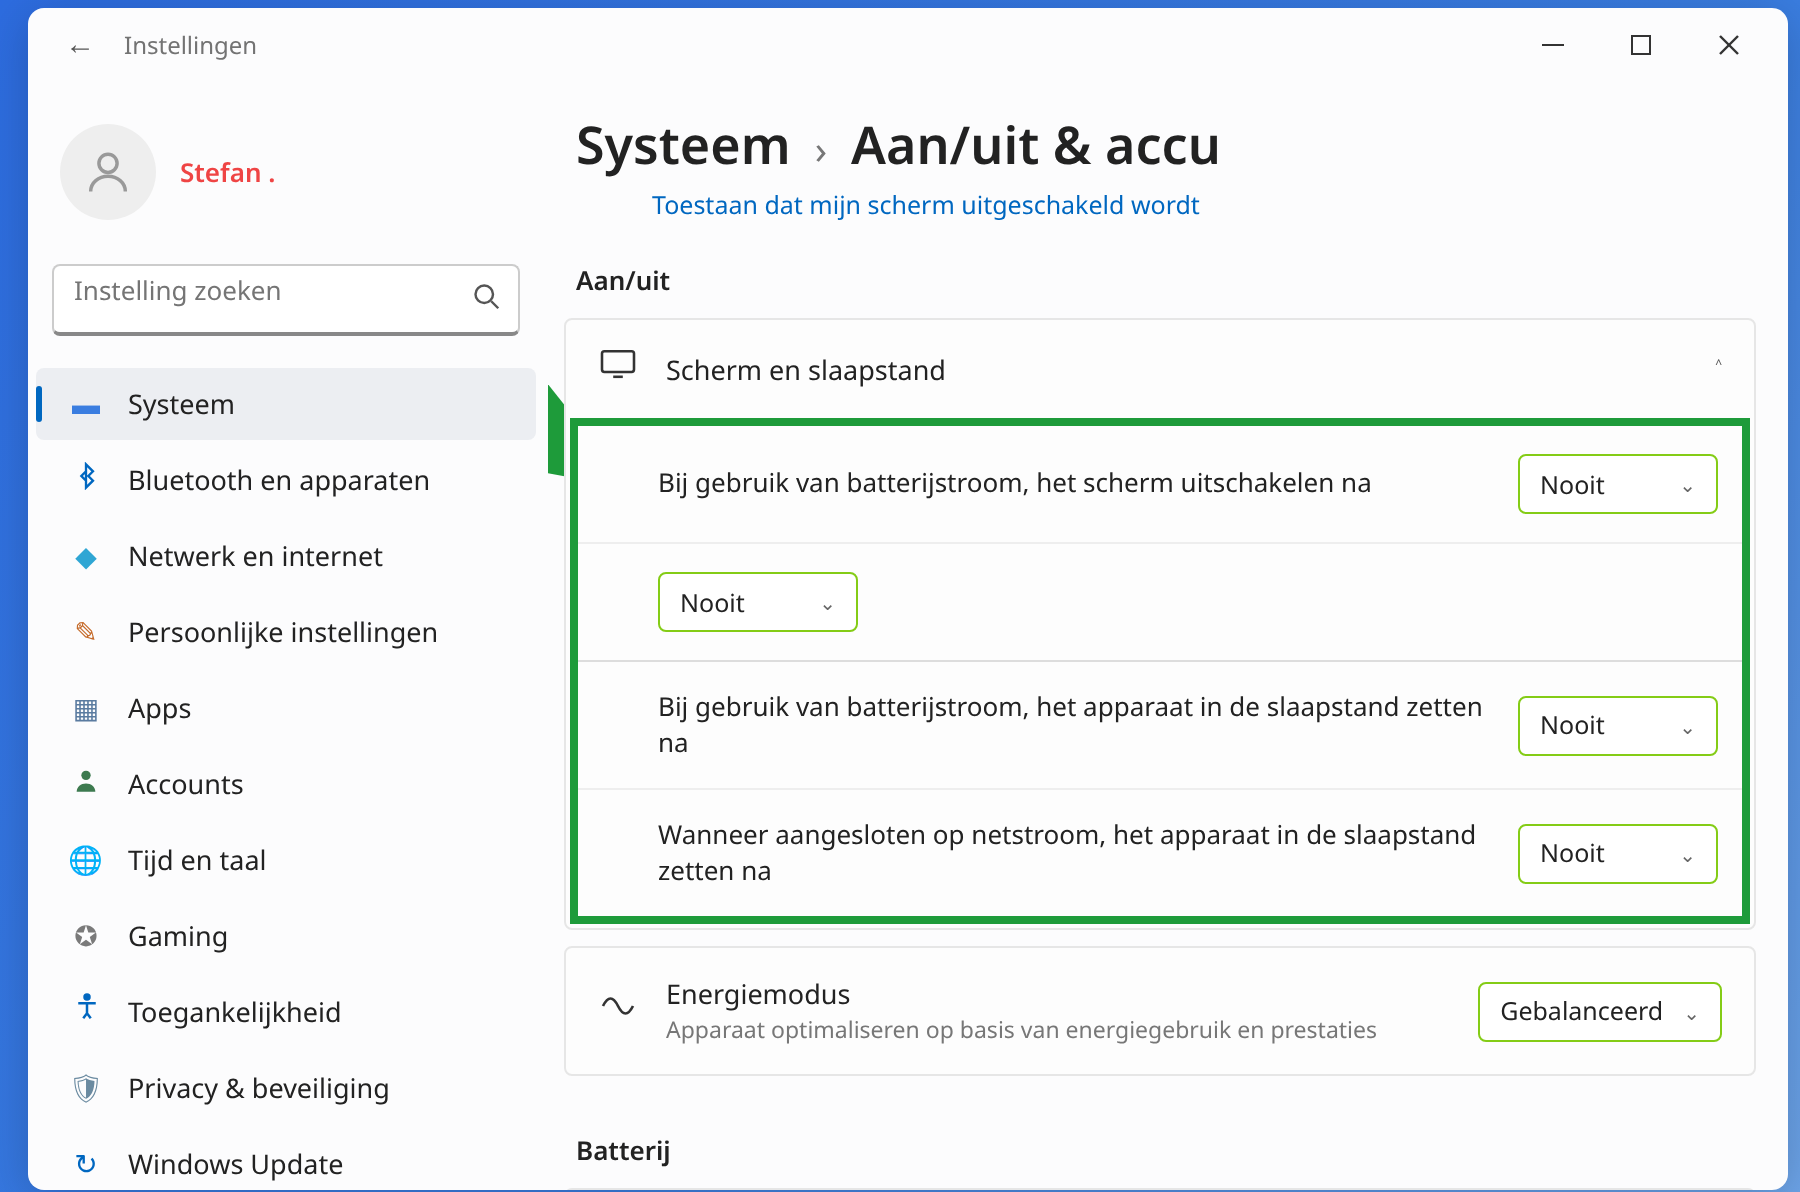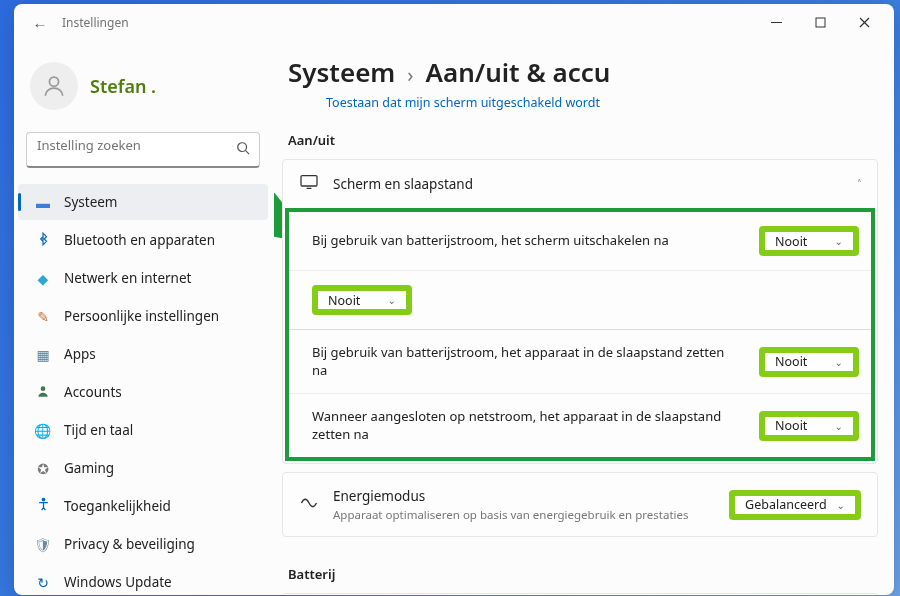--- a/index.html
+++ b/index.html
@@ -8,21 +8,21 @@
   .titlebar { height: 36px; display: flex; align-items: center; padding: 0 8px; }
   .titlebar .back { width: 36px; text-align: center; font-size: 15px; color: #555; cursor: pointer; }
   .titlebar .title { font-size: 12px; color: #737373; margin-left: 4px; }
   .titlebar .spacer { flex: 1; }
   .titlebar .winbtn { width: 44px; height: 30px; display: flex; align-items: center; justify-content: center; color: #444; cursor: pointer; font-size: 13px; }
   .body { flex: 1; display: flex; overflow: hidden; }
   .sidebar { width: 260px; padding: 4px 6px 4px 4px; display: flex; flex-direction: column; }
   .profile { display: flex; align-items: center; gap: 12px; padding: 18px 12px 22px 12px; }
   .avatar { width: 48px; height: 48px; border-radius: 50%; background: #eee; display: flex; align-items: center; justify-content: center; color: #888; }
   .avatar svg { width: 26px; height: 26px; }
-  .profile .name { font-size: 18px; font-weight: 600; color: #4d7c0f; }
+  .profile .name { font-size: 13px; font-weight: 600; color: #ef4444; }
   .searchwrap { margin: 0 8px 16px 8px; position: relative; }
   .search { width: 100%; height: 36px; border: 1px solid #ccc; border-bottom: 2px solid #888; border-radius: 4px; padding: 0 34px 10px 10px; font-size: 13px; background: #fff; }
   .searchwrap .sicon { position: absolute; right: 10px; top: 9px; color: #555; font-size: 13px; }
   .navlist { display: flex; flex-direction: column; gap: 2px; }
   .navitem { display: flex; align-items: center; gap: 12px; height: 36px; padding: 0 10px 0 16px; font-size: 13.5px; color: #222; border-radius: 4px; cursor: pointer; }
   .navitem.active { background: #eceef2; position: relative; }
   .navitem.active::before { content: ""; position: absolute; left: 0; top: 9px; bottom: 9px; width: 3px; background: #0067c0; border-radius: 2px; }
   .navicon { width: 18px; text-align: center; font-size: 14px; }
   .main { flex: 1; padding: 4px 16px 0 8px; display: flex; flex-direction: column; overflow: hidden; position: relative; }
   .breadcrumb { display: flex; align-items: baseline; gap: 12px; padding: 10px 0 6px 6px; }
@@ -32,24 +32,24 @@
   .truncated { font-size: 12.5px; color: #0067c0; padding-left: 44px; margin-top: -2px; }
   .sectlabel { font-size: 13px; font-weight: 600; color: #222; padding: 20px 0 10px 6px; }
   .card { border: 1px solid #e6e6e6; border-radius: 4px; background: #fdfdfd; margin-bottom: 8px; }
   .cardhead { display: flex; align-items: center; padding: 14px 16px; cursor: pointer; }
   .cardhead .chicon { width: 24px; color: #333; margin-right: 10px; font-size: 15px; }
   .cardhead .chtitle { font-size: 13.5px; color: #222; }
   .cardhead .chsub { font-size: 11.5px; color: #777; margin-top: 2px; }
   .cardhead .chtextwrap { flex: 1; }
   .cardhead .chchev { font-size: 12px; color: #555; }
   .greenbox { border: 4px solid #1e9b3a; margin: 0 2px 2px 2px; }
-  .subrow { display: flex; align-items: center; padding: 14px 12px 14px 23px; border-top: 1px solid #eee; }
+  .subrow { display: flex; align-items: center; padding: 14px 12px 14px 40px; border-top: 1px solid #eee; }
   .subrow:first-child { border-top: none; }
   .subrow .rlabel { flex: 1; font-size: 13px; color: #222; padding-right: 16px; line-height: 1.35; }
-  .dropdown { min-width: 100px; height: 30px; border: 6px solid #84cc16; border-radius: 4px; background: #fff; display: flex; align-items: center; justify-content: space-between; padding: 0 10px; font-size: 12.5px; color: #222; cursor: pointer; }
+  .dropdown { min-width: 100px; height: 30px; border: 1px solid #84cc16; border-radius: 4px; background: #fff; display: flex; align-items: center; justify-content: space-between; padding: 0 10px; font-size: 12.5px; color: #222; cursor: pointer; }
   .dropdown .ddchev { font-size: 10px; color: #666; margin-left: 10px; }
   .arrow { position: absolute; left: -48px; top: 145px; pointer-events: none; }
   .contentclip { flex: 1; overflow: hidden; position: relative; }
 </style>
 </head>
 <body>
 
 <div class="window">
   <div class="titlebar">
     <div class="back">←</div>

